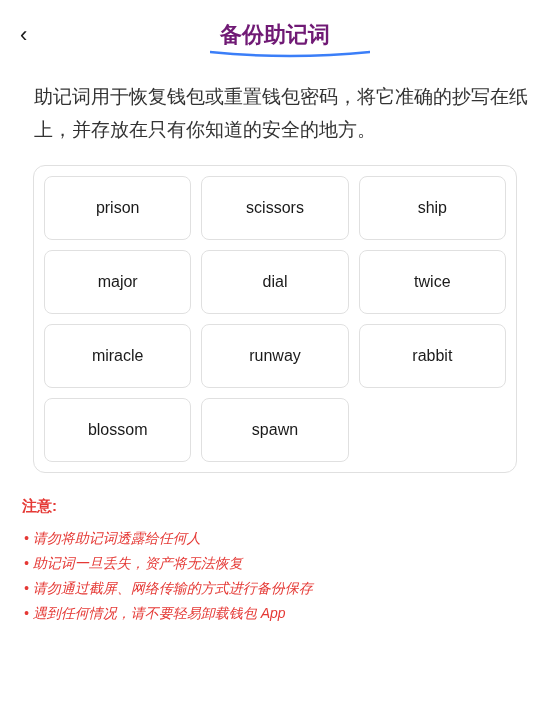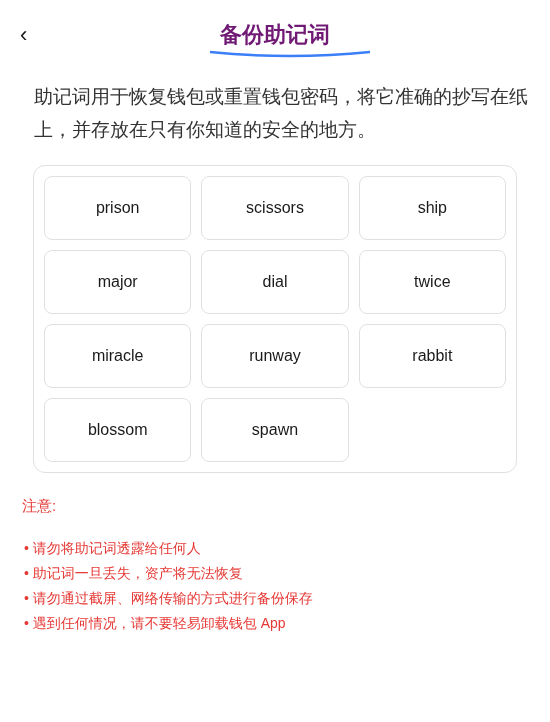--- a/index.html
+++ b/index.html
@@ -88,34 +88,35 @@
       cursor: default;
       user-select: none;
     }
 
     .notice-section {
       padding: 24px 22px 20px 22px;
     }
 
     .notice-title {
       font-size: 15px;
-      font-weight: 400;
+      font-weight: 700;
       color: #e53935;
-      margin-bottom: 20px;
+      margin-bottom: 10px;
     }
 
     .notice-list {
       list-style: none;
     }
 
     .notice-list li {
       font-size: 14px;
       color: #e53935;
       line-height: 1.8;
       padding-left: 2px;
+      font-style: italic;
     }
 
     .notice-list li::before {
       content: '• ';
     }
   </style>
 </head>
 <body>
 
 <div class="header">

